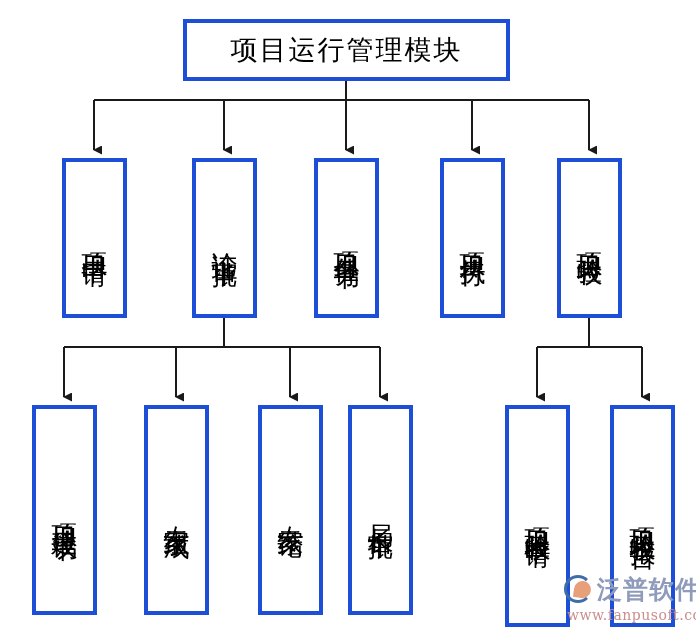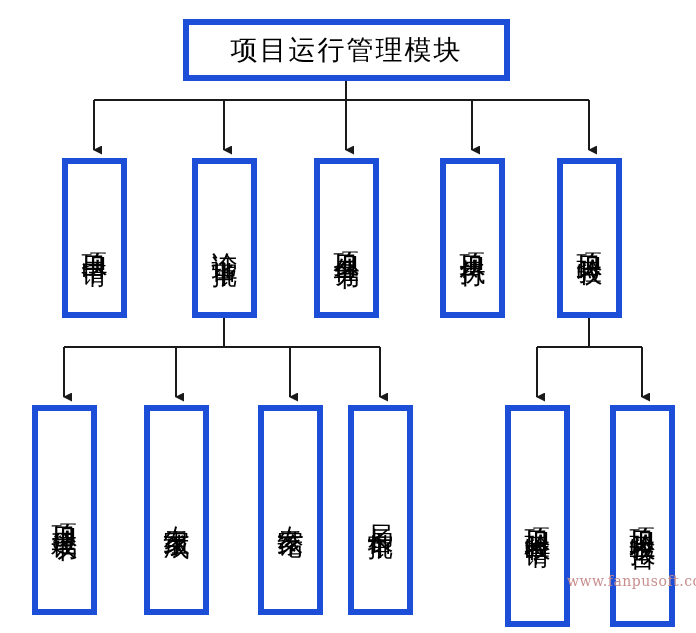--- a/index.html
+++ b/index.html
@@ -22,21 +22,21 @@
     position: absolute;
     left: 0;
     top: 0;
     width: 696px;
     height: 633px;
     pointer-events: none;
   }
   .node {
     position: absolute;
     box-sizing: border-box;
-    border: 6px solid #1d4ed8;
+    border: 4px solid #1d4ed8;
     background: #ffffff;
     display: flex;
     align-items: center;
     justify-content: center;
     overflow: hidden;
   }
   .node-label {
     display: block;
     text-align: center;
     color: #000000;
@@ -210,16 +210,23 @@
   </div>
 
   <div class="node node-vertical node-leaf-tall" style="left:505px;">
     <span class="node-label">项目验收申请</span>
   </div>
   <div class="node node-vertical node-leaf-tall" style="left:610px;">
     <span class="node-label">项目验收报告</span>
   </div>
 
   <div id="watermark">
+    <div class="wm-row">
+      <span class="wm-mark">
+        <span class="ring"></span>
+        <span class="blob"></span>
+      </span>
+      <span class="wm-name">泛普软件</span>
+    </div>
     <div class="wm-url">www.fanpusoft.com</div>
   </div>
 
 </div>
 
 </body></html>

